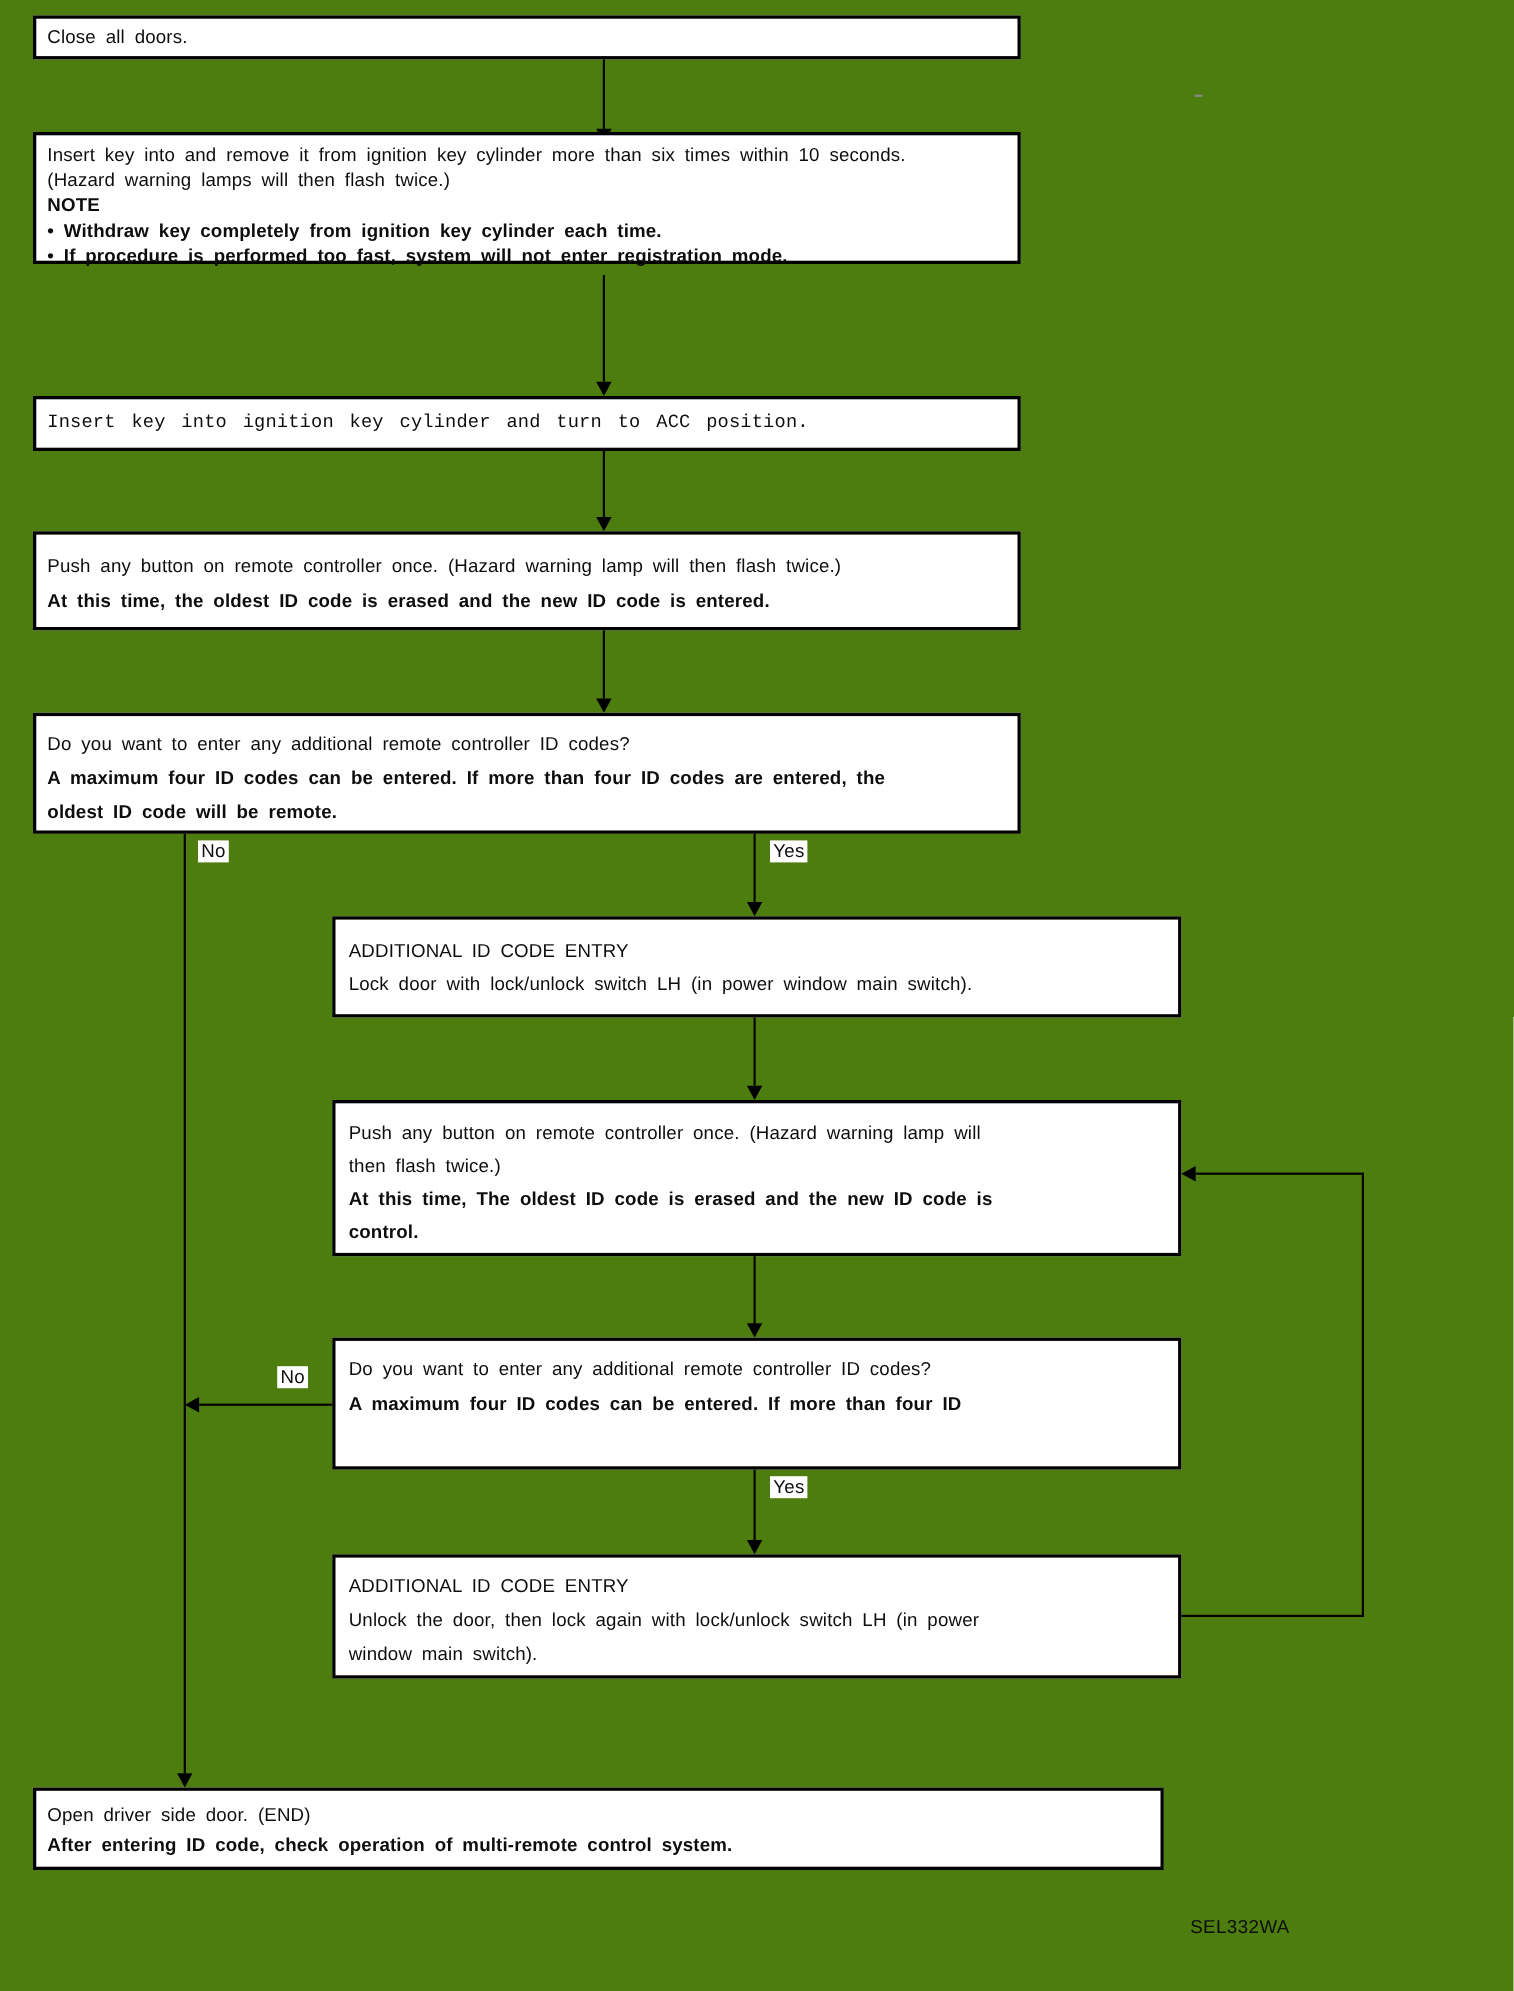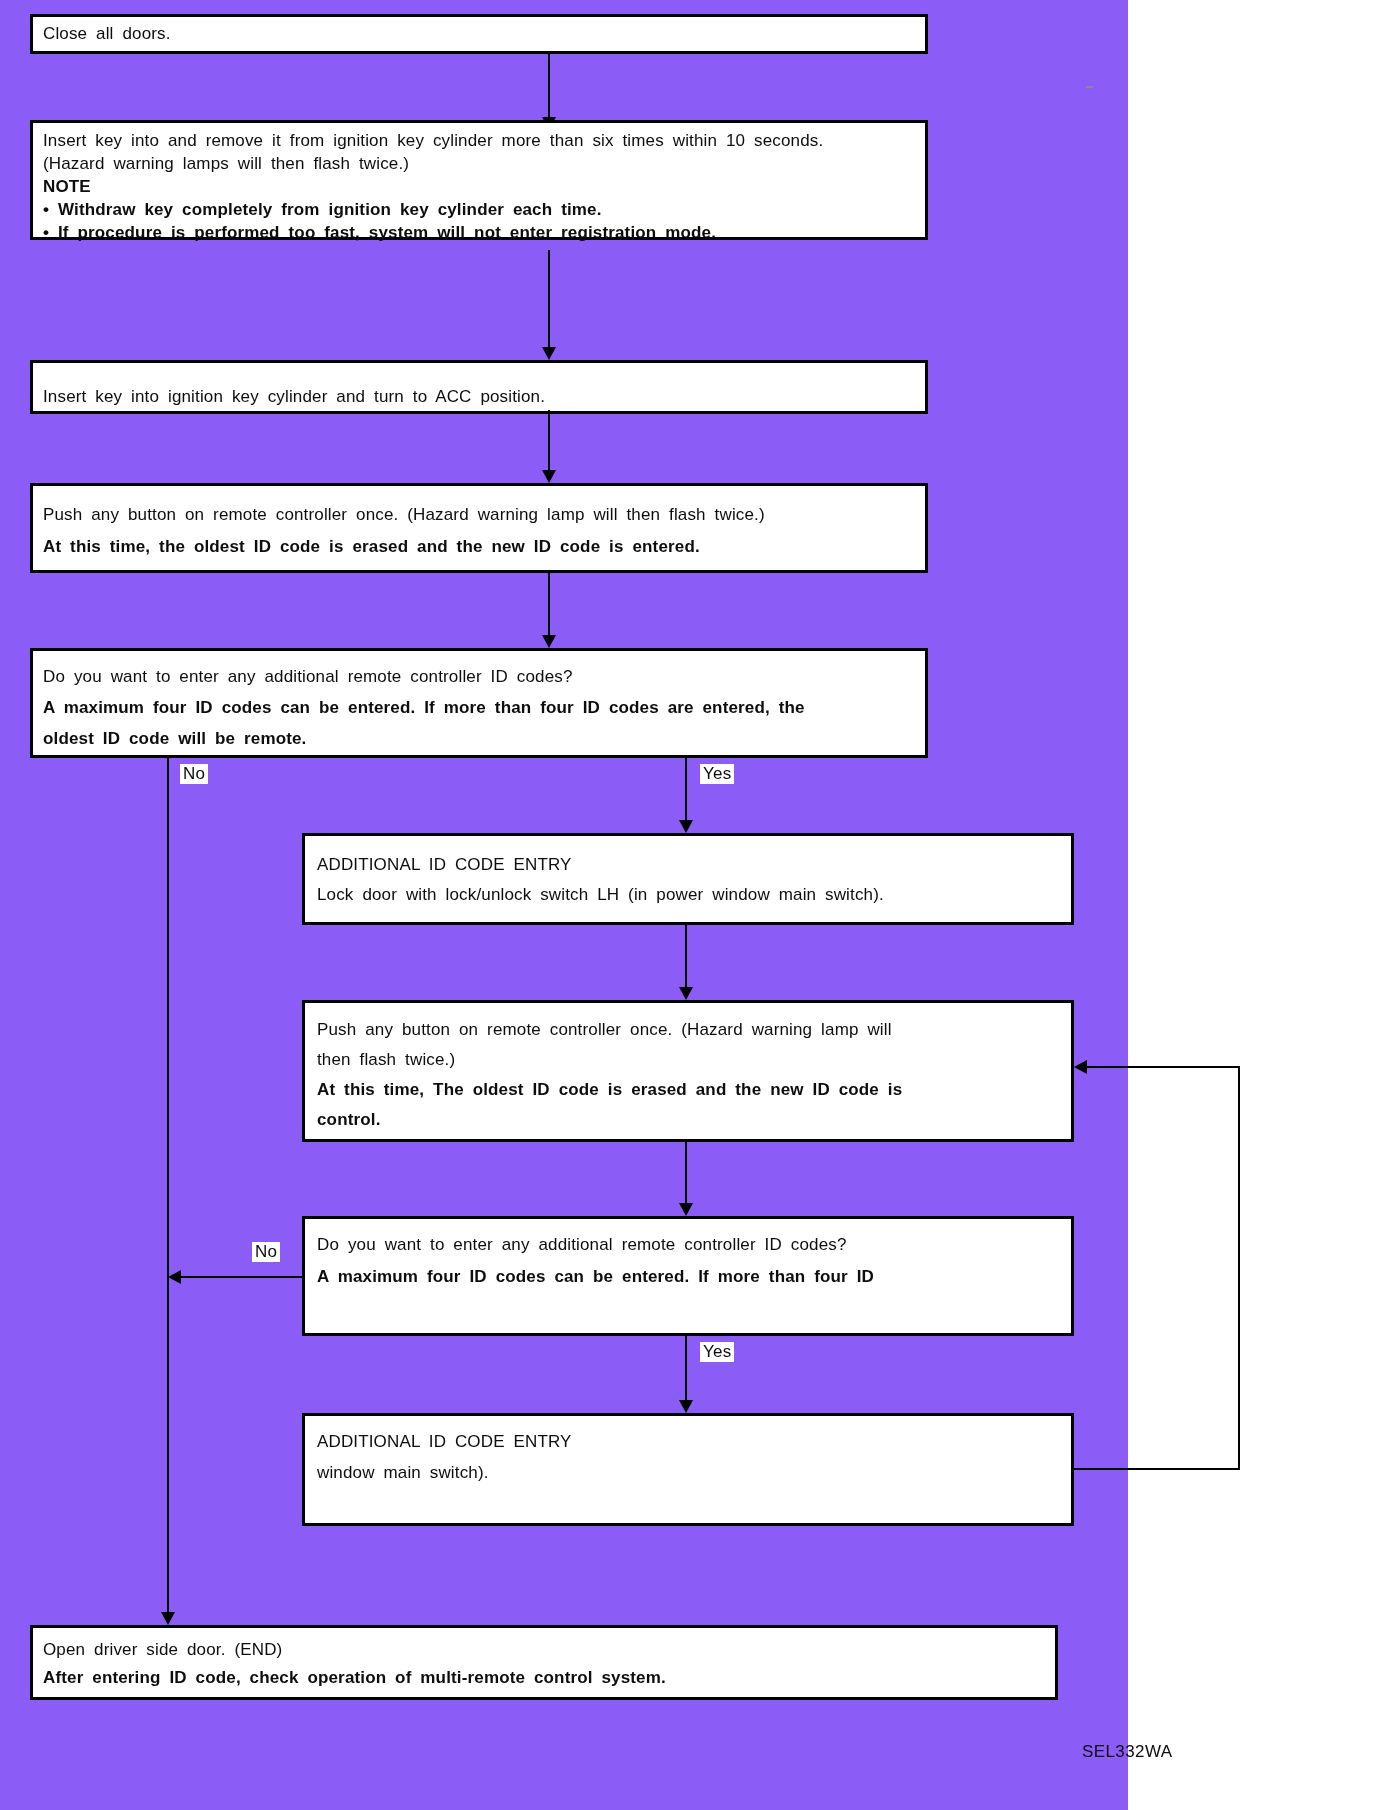--- a/index.html
+++ b/index.html
@@ -1,20 +1,20 @@
 <!DOCTYPE html>
 <html><head>
 <meta charset="utf-8">
 <style>
   html, body { margin: 0; padding: 0; background: #ffffff; }
   .page {
     position: relative;
-    width: 1128px;
+    width: 1376px;
     height: 1810px;
-    background: #8b5cf6;
+    background: #4d7c0f;
     font-family: "Liberation Sans", sans-serif;
     color: #0d0d0d;
   }
   .node {
     position: absolute;
     box-sizing: border-box;
     border: 3px solid #000000;
     background: #ffffff;
     font-size: 17px;
     letter-spacing: 0.15px;
@@ -69,21 +69,21 @@
     <div class="line">Insert key into and remove it from ignition key cylinder more than six times within 10 seconds.</div>
     <div class="line">(Hazard warning lamps will then flash twice.)</div>
     <div class="line bold">NOTE</div>
     <div class="line bold">• Withdraw key completely from ignition key cylinder each time.</div>
     <div class="line bold">• If procedure is performed too fast, system will not enter registration mode.</div>
   </div>
 
   <div class="vline" style="left:548px; top:250px; height:97px;"></div>
   <div class="arrow-down" style="left:542px; top:347px;"></div>
 
-  <div class="node" style="left:30px; top:360px; width:898px; height:50px; padding:24px 10px;">
+  <div class="node" style="left:30px; top:360px; width:898px; height:50px; padding:12px 10px;font-family:Liberation Mono, monospace;">
     <div class="line">Insert key into ignition key cylinder and turn to ACC position.</div>
   </div>
 
   <div class="vline" style="left:548px; top:410px; height:60px;"></div>
   <div class="arrow-down" style="left:542px; top:470px;"></div>
 
   <div class="node" style="left:30px; top:483px; width:898px; height:90px; padding:13px 10px; line-height:32px;">
     <div class="line">Push any button on remote controller once. (Hazard warning lamp will then flash twice.)</div>
     <div class="line bold">At this time, the oldest ID code is erased and the new ID code is entered.</div>
   </div>
@@ -131,20 +131,21 @@
   <div class="edge-label" style="left:252px; top:1242px;">No</div>
   <div class="hline" style="left:181px; top:1276px; width:121px;"></div>
   <div class="arrow-left" style="left:168px; top:1270px;"></div>
 
   <div class="edge-label" style="left:700px; top:1342px;">Yes</div>
   <div class="vline" style="left:685px; top:1336px; height:64px;"></div>
   <div class="arrow-down" style="left:679px; top:1400px;"></div>
 
   <div class="node" style="left:302px; top:1413px; width:772px; height:113px; padding:10px 12px; line-height:31px;">
     <div class="line">ADDITIONAL ID CODE ENTRY</div>
+    <div class="line">Unlock the door, then lock again with lock/unlock switch LH (in power</div>
     <div class="line">window main switch).</div>
   </div>
 
   <div class="hline" style="left:1074px; top:1468px; width:166px;"></div>
   <div class="vline" style="left:1238px; top:1066px; height:404px;"></div>
   <div class="hline" style="left:1087px; top:1066px; width:151px;"></div>
   <div class="arrow-left" style="left:1074px; top:1060px;"></div>
 
   <div class="node" style="left:30px; top:1625px; width:1028px; height:75px; padding:8px 10px; line-height:28px;">
     <div class="line">Open driver side door. (END)</div>

